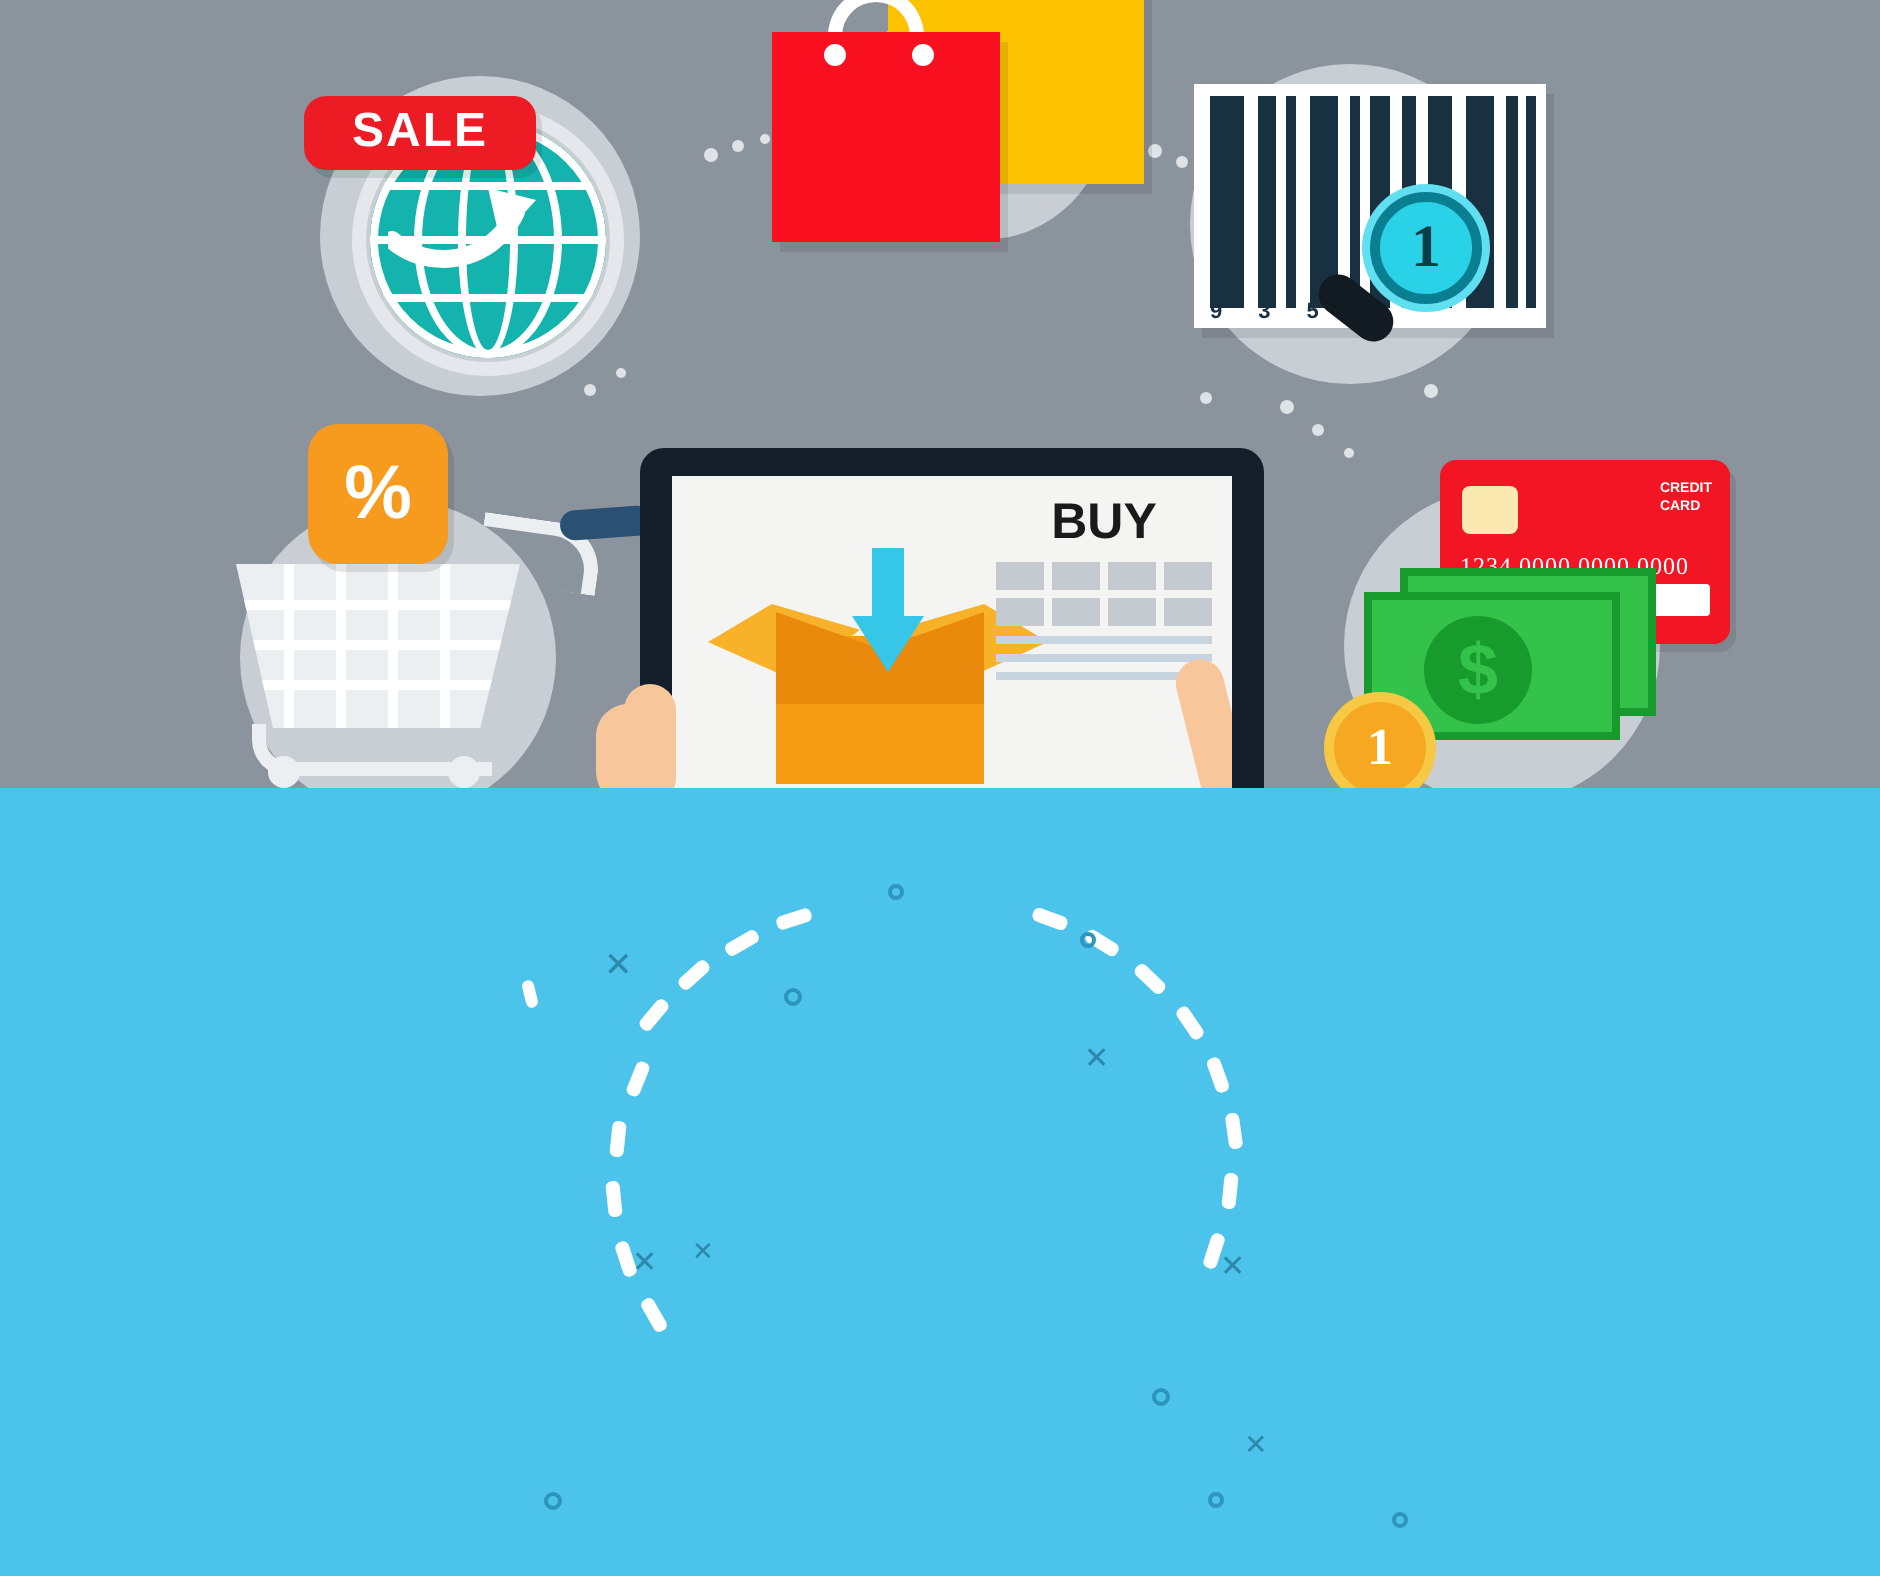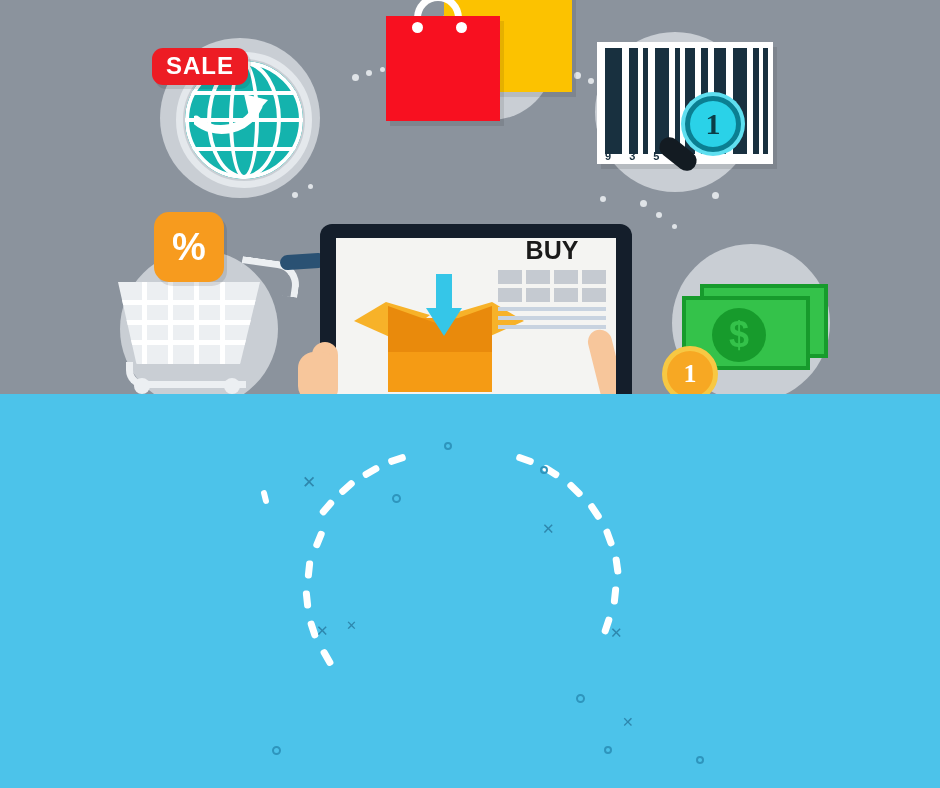--- a/index.html
+++ b/index.html
@@ -48,21 +48,21 @@
     position: absolute; left: 0; width: 100%;
     border-top: 4px solid #ffffff;
   }
   #globe-arrow {
     position: absolute; left: 42px; top: 60px; width: 74px; height: 44px;
   }
   #sale-badge {
     position: absolute; left: 0px; top: 18px;
     background: #ed1c24; color: #ffffff;
     border-radius: 11px;
-    padding: 6px 14px 7px;
+    padding: 6px 24px 7px;
     font-size: 24px; font-weight: bold; letter-spacing: 1px;
     font-family: "Liberation Sans", sans-serif;
     box-shadow: 3px 4px 0 rgba(0,0,0,0.10);
     line-height: 1;
   }
 
   
   #bags-group { left: 372px; top: -16px; width: 220px; height: 140px; }
   #bag-yellow {
     position: absolute; left: 72px; top: 0; width: 128px; height: 108px;
@@ -184,21 +184,21 @@
     position: absolute; left: 34px; top: 44px; width: 52px; height: 46px;
     background: #e98a0c;
     clip-path: polygon(0 0, 100% 40%, 100% 100%, 0 100%);
   }
   #box-inner-right {
     position: absolute; left: 86px; top: 44px; width: 52px; height: 46px;
     background: #e98a0c;
     clip-path: polygon(0 40%, 100% 0, 100% 100%, 0 100%);
   }
   #down-arrow { position: absolute; left: 72px; top: 12px; width: 36px; height: 62px; }
-  #buy-panel { position: absolute; right: 10px; top: 0; width: 108px; }
+  #buy-panel { position: absolute; right: 10px; top: 11px; width: 108px; }
   #buy-label {
     font-size: 25px; font-weight: bold; color: #1a1a1a;
     font-family: "Liberation Sans", sans-serif;
     text-align: center; line-height: 1;
   }
   #ok-button {
     margin-top: 6px; background: #ed1c24; color: #ffffff;
     font-size: 20px; font-weight: bold; text-align: center;
     padding: 4px 0 5px; border-radius: 2px;
     font-family: "Liberation Sans", sans-serif; line-height: 1;
@@ -392,20 +392,30 @@
           </div>
           <div class="finger" style="right:-2px;bottom:-4px;width:24px;height:74px;transform:rotate(-14deg);"></div>
         </div>
       </div>
       <div class="finger" style="left:-8px;top:118px;width:26px;height:60px;"></div>
       <div class="finger" style="left:-22px;top:128px;width:40px;height:50px;border-radius:16px;"></div>
     </div>
 
     <div class="node" id="money-group">
       <div class="disc" id="money-disc"></div>
+      <div id="credit-card">
+        <div id="cc-chip"></div>
+        <div id="cc-brand">
+          <div>CREDIT</div>
+          <div>CARD</div>
+        </div>
+        <div id="cc-number">1234 0000 0000 0000</div>
+        <div id="cc-name">NAME SURNAME</div>
+        <div id="cc-stripe"></div>
+      </div>
       <div class="bill" style="left:40px;top:62px;width:128px;height:74px;"></div>
       <div class="bill" style="left:22px;top:74px;width:128px;height:74px;">
         <div class="bill-circle" style="left:26px;top:8px;width:54px;height:54px;font-size:36px;">$</div>
       </div>
       <div id="coin">1</div>
     </div>
   </div>
 
   <div class="panel" id="panel-bottom">
 

